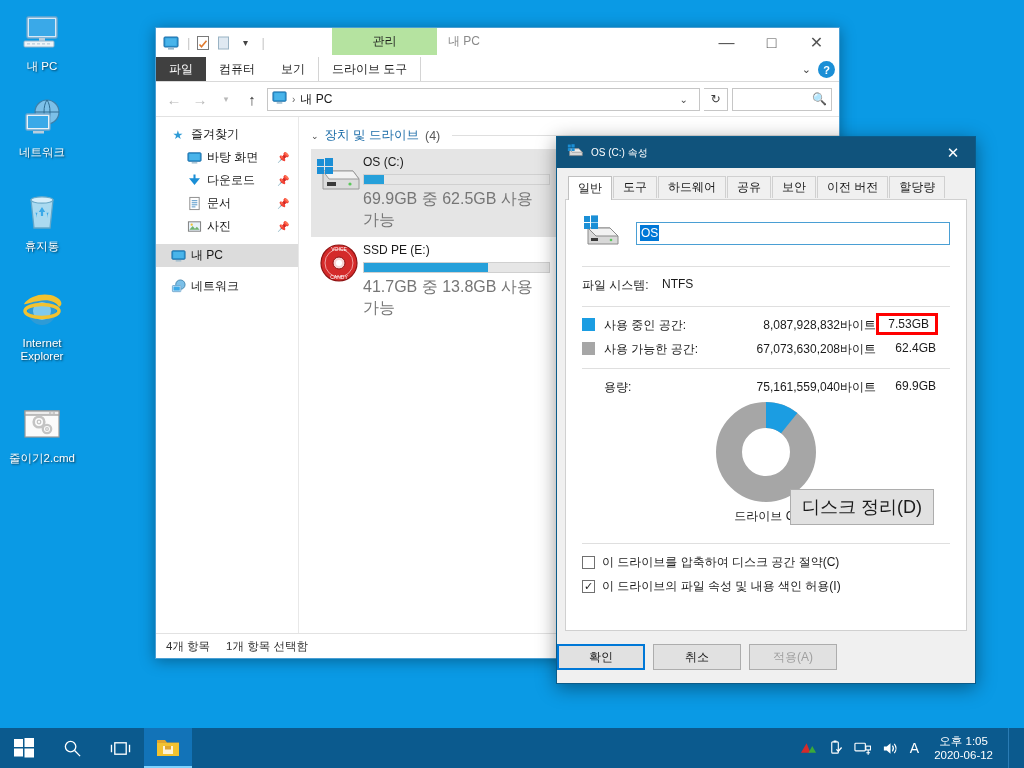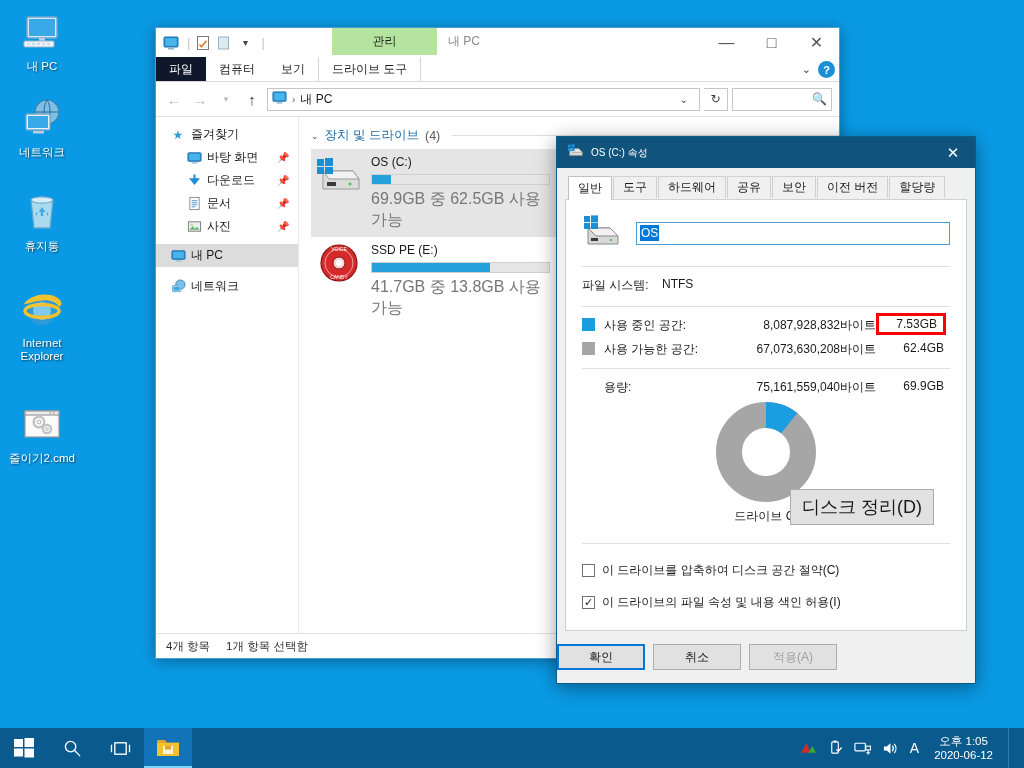--- a/index.html
+++ b/index.html
@@ -33,21 +33,21 @@
     position: absolute; left: 176px; top: 0; width: 105px; height: 27px;
     background: #b5e3a0; color: #1a1a1a; font-size: 12px;
     display: flex; align-items: center; justify-content: center;
   }
   .win-title { position:absolute; left: 292px; top: 0; height:27px; display:flex; align-items:center; font-size:12px; color:#8a8a8a; }
   .win-btns { position: absolute; right: 0; top: 0; display: flex; }
   .win-btn { width: 45px; height: 29px; display: flex; align-items: center; justify-content: center; color: #555; }
 
   .ribbon-tabs { height: 25px; display: flex; align-items: stretch; border-bottom: 1px solid #d9d9d9; position: relative; background:#fff;}
   .r-tab { padding: 0 13px; display: flex; align-items: center; font-size: 12px; color: #1a1a1a; }
-  .r-tab.file { background: #0f172a; color: #fff; }
+  .r-tab.file { background: #404040; color: #fff; }
   .r-tab.ctx { border-left: 1px solid #d4d4d4; border-right: 1px solid #d4d4d4; }
   .ribbon-right { position: absolute; right: 4px; top: 0; height: 25px; display: flex; align-items: center; gap: 7px; }
   .help-btn {
     width: 17px; height: 17px; border-radius: 50%; background: #1b8fd6; color: #fff;
     font-size: 11px; font-weight: bold; display: flex; align-items: center; justify-content: center;
   }
 
   .addr-row { height: 34px; display: flex; align-items: center; padding: 0 7px; gap: 4px; background:#fff; }
   .nav-btn { width: 22px; height: 22px; display: flex; align-items: center; justify-content: center; color: #b8b8b8; font-size: 15px; }
   .nav-btn.on { color: #3a3a3a; }
@@ -69,21 +69,21 @@
   .nav-item.child { padding-left: 30px; }
   .nav-ico { width: 16px; height: 16px; display: flex; align-items: center; justify-content: center; flex-shrink: 0; }
   .pin { position: absolute; right: 8px; color: #8a8a8a; font-size: 10px; }
 
   .content-pane { flex: 1; padding: 10px 0 0 12px; overflow: hidden; }
   .group-head { display: flex; align-items: center; gap: 6px; font-size: 12.5px; color: #1b6ca8; margin-bottom: 5px; }
   .group-head .chev { font-size: 9px; color: #4a4a4a; }
   .group-head .cnt { color: #5a5a5a; }
   .group-line { flex: 1; height: 1px; background: #dfdfdf; margin-left: 6px; }
 
-  .drive { display: flex; gap: 8px; padding: 4px 6px 6px 4px; width: 245px; }
+  .drive { display: flex; padding: 4px 6px 6px 4px; width: 245px; }
   .drive.sel { background: #e5e5e5; }
   .drive-ico { width: 48px; height: 44px; flex-shrink: 0; }
   .drive-info { flex: 1; padding-top: 2px; }
   .drive-name { font-size: 12px; color: #1a1a1a; margin-bottom: 5px; }
   .bar-track { height: 11px; background: #e6e6e6; border: 1px solid #d0d0d0; margin-bottom: 4px; }
   .bar-fill { height: 100%; background: #26a0da; }
   .drive-sub { font-size: 16px; color: #767676; }
 
   .status-bar { height: 25px; border-top: 1px solid #e2e2e2; display: flex; align-items: center; font-size: 11.5px; color: #303030; padding-left: 10px; gap: 16px; }
 
@@ -112,31 +112,31 @@
   .name-input .sel-text { background: #0078d7; color: #fff; font-size: 12px; padding: 1px 1px; }
   .hr { height: 1px; background: #dfdfdf; margin: 0 0 10px; }
   .kv { display: flex; font-size: 12px; color: #1a1a1a; margin-bottom: 8px; }
   .kv .k { width: 80px; }
   .kv .v { flex: 1; }
 
   .sw { width: 13px; height: 13px; flex-shrink: 0; margin-right: 9px; margin-top: 1px; }
   .row-space { display: flex; align-items: flex-start; font-size: 12px; color: #1a1a1a; margin-bottom: 7px; }
   .rs-label { width: 120px; }
   .rs-bytes { width: 152px; text-align: right; }
-  .rs-gb { width: 70px; text-align: right; padding-right: 2px; }
+  .rs-gb { width: 62px; text-align: right; padding-right: 2px; }
   .rs-gb.hl { border: 3px solid #f00; padding: 1px 6px 1px 0; margin: -4px -3px -4px 0; }
 
   .cap-row { display: flex; align-items: flex-start; font-size: 12px; color: #1a1a1a; padding-left: 22px; margin-bottom: 4px; }
   .donut-wrap { display: flex; flex-direction: column; align-items: center; margin-top: 2px; }
   .donut-label { font-size: 12px; color: #1a1a1a; }
   .cleanup-btn {
     position: absolute; right: 16px; border: 1px solid #adadad; background: #e1e1e1;
     font-size: 18px; padding: 5px 11px; color: #1a1a1a; font-family: inherit;
   }
-  .chk-row { display: flex; align-items: center; font-size: 12px; color: #1a1a1a; gap: 7px; margin-bottom: 7px; margin-top: 8px; }
+  .chk-row { display: flex; align-items: center; font-size: 12px; color: #1a1a1a; gap: 7px; margin-bottom: 7px; }
   .cbox { width: 13px; height: 13px; border: 1px solid #707070; background: #fff; display: flex; align-items: center; justify-content: center; font-size: 11px; color: #1a1a1a; flex-shrink: 0; }
 
   .dlg-footer { height: 52px; display: flex; align-items: center; gap: 8px; padding-right: 12px; }
   .dbtn {
     width: 88px; height: 26px; border: 1px solid #adadad; background: #e1e1e1;
     font-size: 12px; color: #1a1a1a; font-family: inherit; display: flex; align-items: center; justify-content: center;
   }
   .dbtn.primary { border: 2px solid #0078d7; background: #e1e1e1; }
   .dbtn.disabled { color: #a0a0a0; }
 

